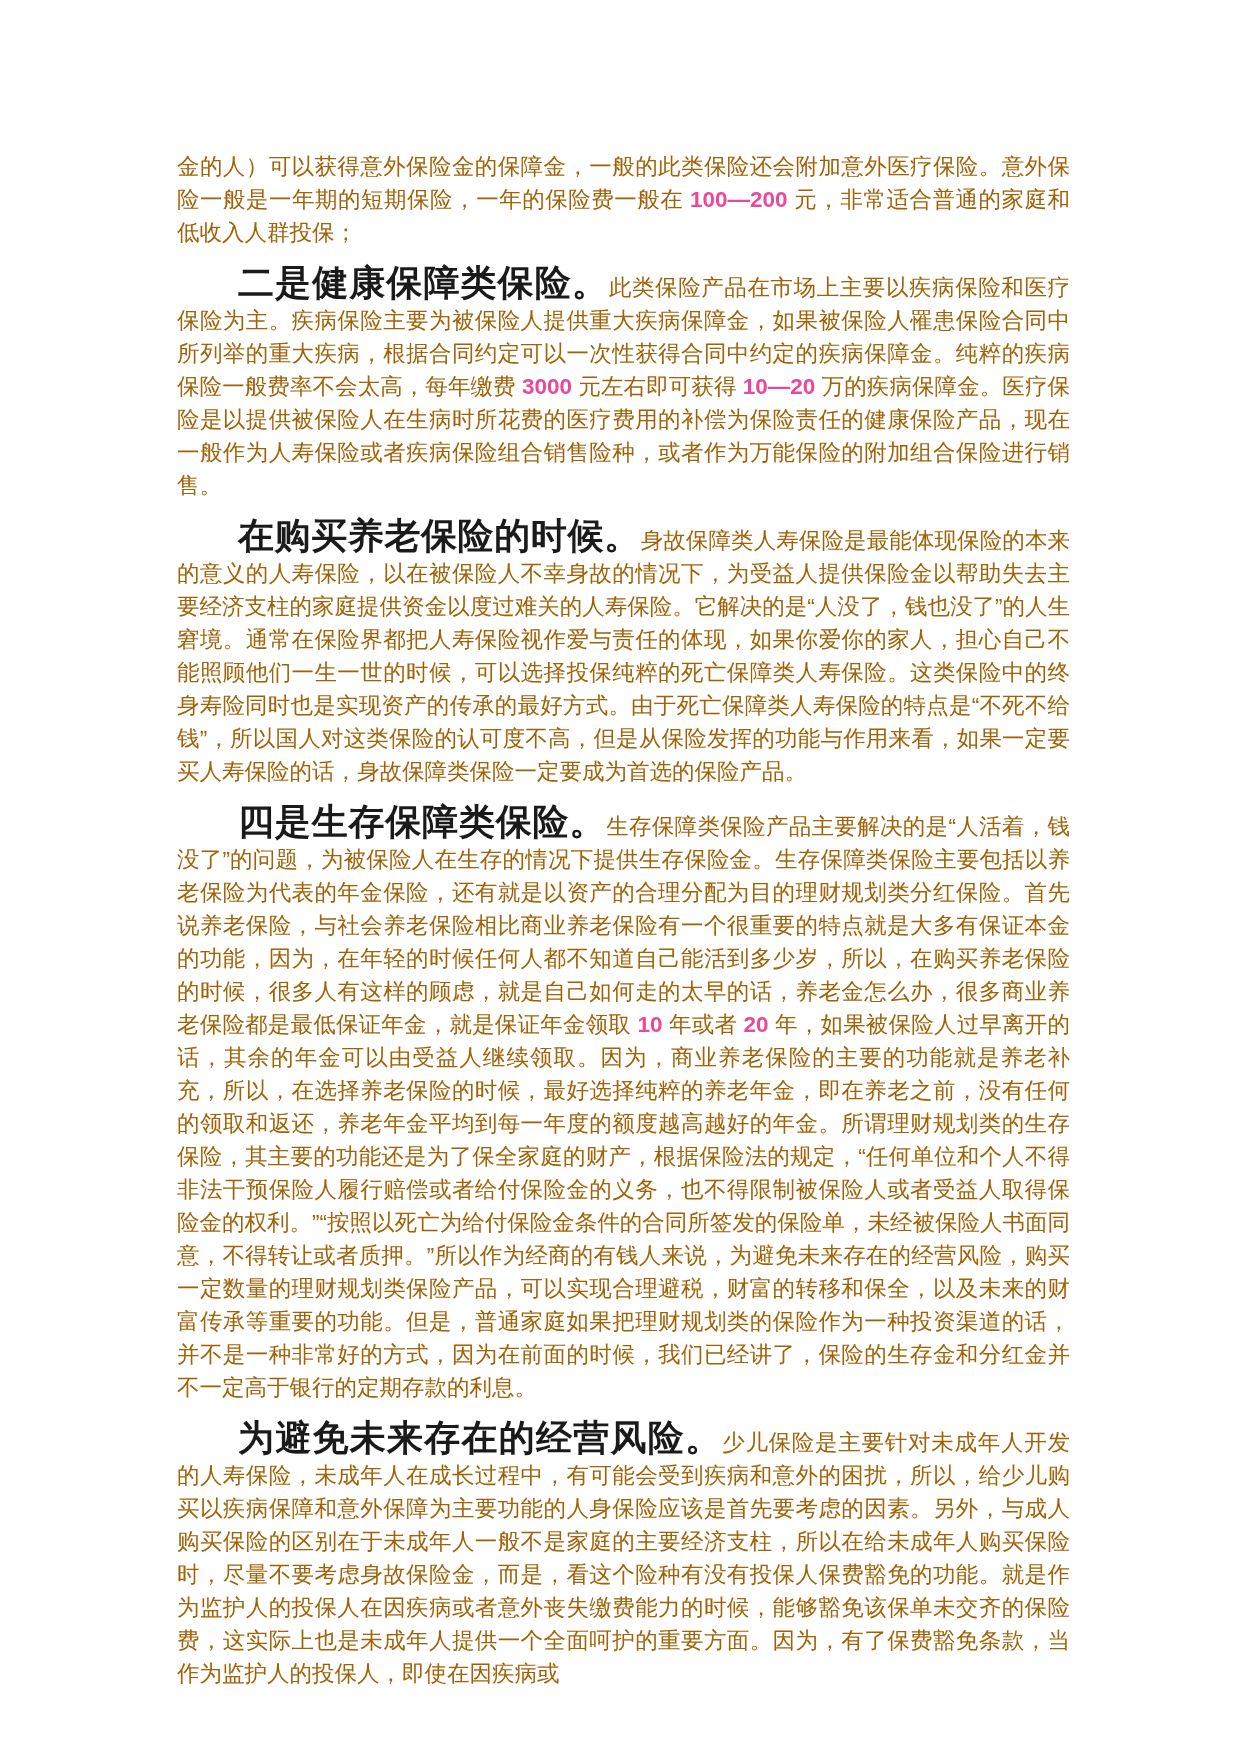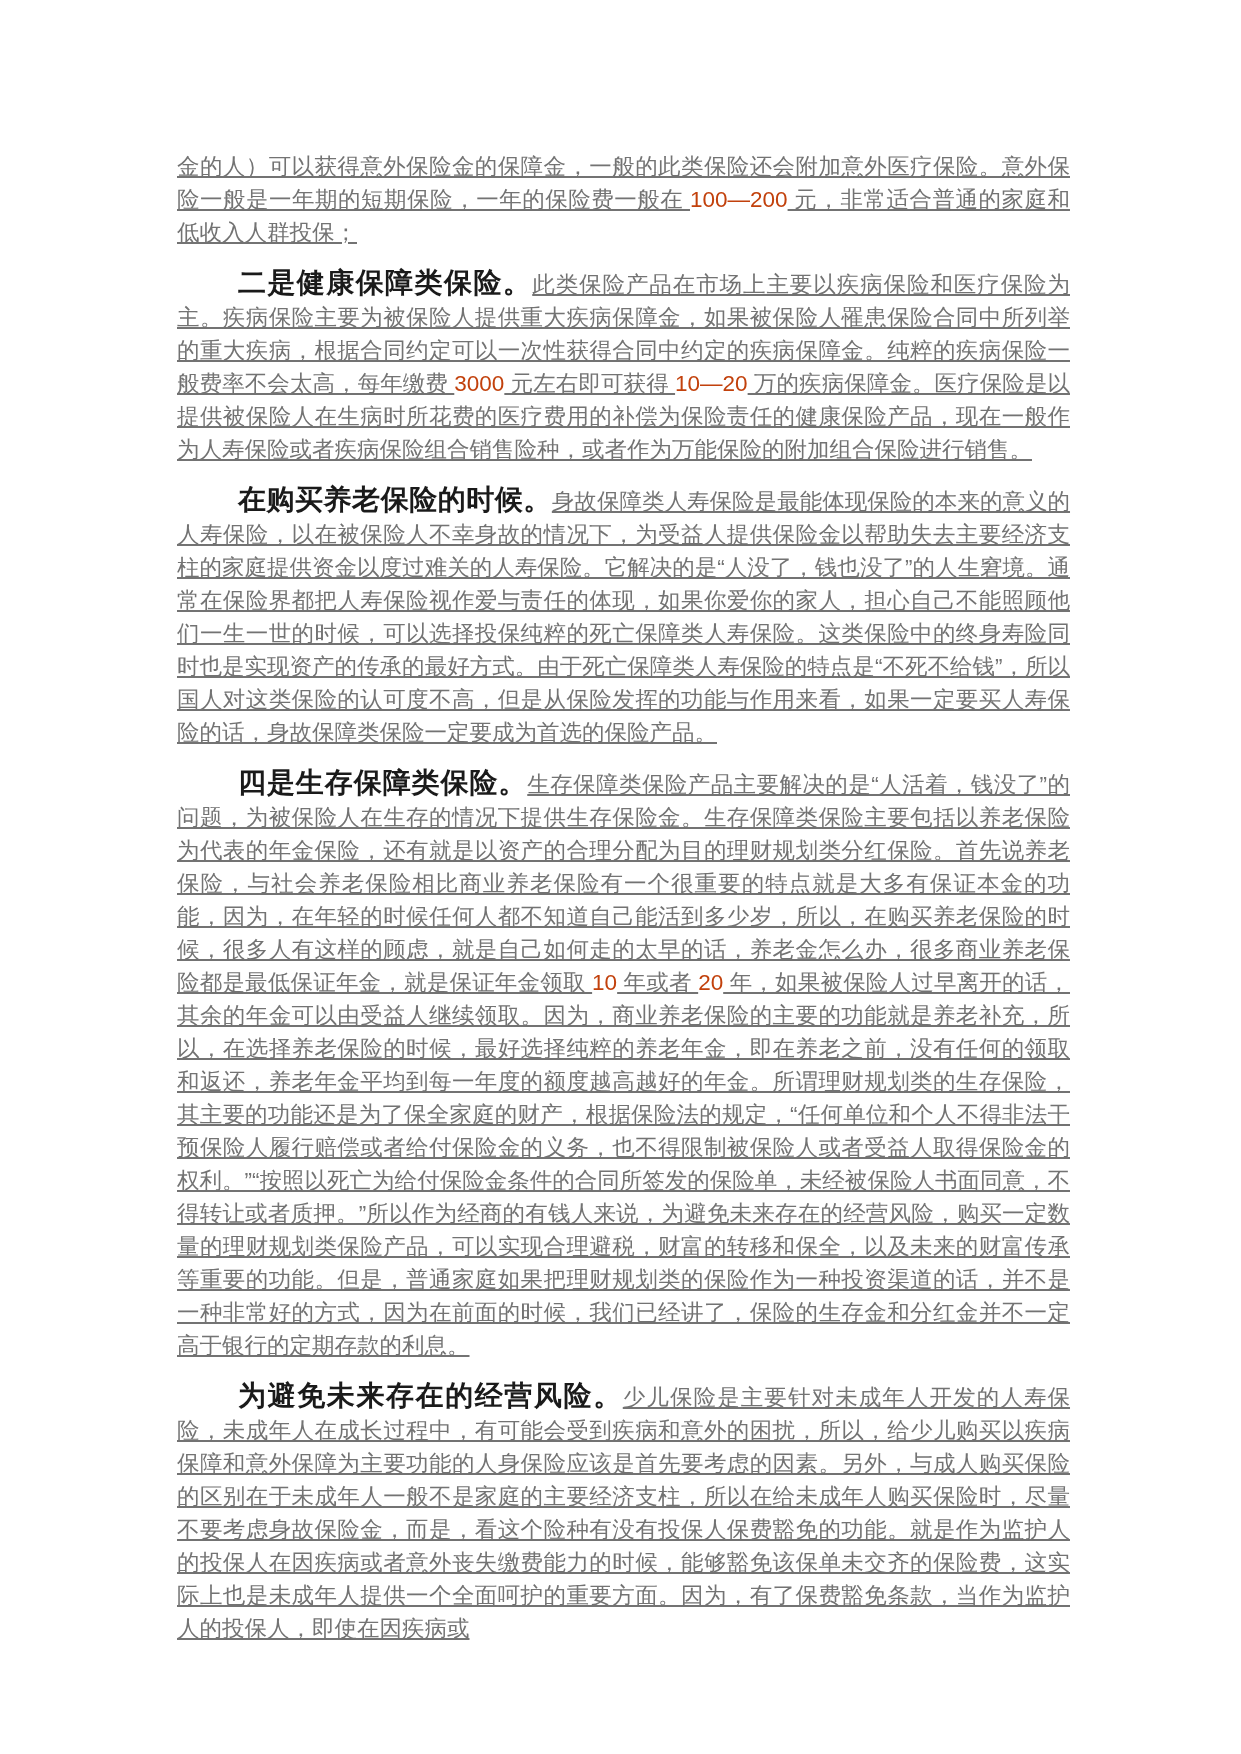--- a/index.html
+++ b/index.html
@@ -34,33 +34,32 @@
   }
   p.para {
     margin: 0 0 17px 0;
     padding: 0;
   }
   p.para.indent {
     text-indent: 61px;
   }
   span.normal {
     font-weight: 400;
-    color: #737373;
-    text-decoration: underline;
+    color: #a16207;
   }
   span.head {
     font-weight: 700;
-    font-size: 28px;
+    font-size: 36px;
     line-height: 33px;
     color: #1a1a1a;
     letter-spacing: 0.5px;
   }
   span.num {
-    font-weight: 400;
-    color: #c2410c;
+    font-weight: 700;
+    color: #ec4899;
   }
 </style>
 </head>
 <body>
 
 <div class="page">
   <div class="doc-body">
       <p class="para"><span class="normal">金的人）可以获得意外保险金的保障金，一般的此类保险还会附加意外医疗保险。意外保险一般是一年期的短期保险，一年的保险费一般在 </span><span class="num">100—200</span><span class="normal"> 元，非常适合普通的家庭和低收入人群投保；</span></p>
       <p class="para indent"><span class="head">二是健康保障类保险。</span><span class="normal">此类保险产品在市场上主要以疾病保险和医疗保险为主。疾病保险主要为被保险人提供重大疾病保障金，如果被保险人罹患保险合同中所列举的重大疾病，根据合同约定可以一次性获得合同中约定的疾病保障金。纯粹的疾病保险一般费率不会太高，每年缴费 </span><span class="num">3000</span><span class="normal"> 元左右即可获得 </span><span class="num">10—20</span><span class="normal"> 万的疾病保障金。医疗保险是以提供被保险人在生病时所花费的医疗费用的补偿为保险责任的健康保险产品，现在一般作为人寿保险或者疾病保险组合销售险种，或者作为万能保险的附加组合保险进行销售。</span></p>
       <p class="para indent"><span class="head">在购买养老保险的时候。</span><span class="normal">身故保障类人寿保险是最能体现保险的本来的意义的人寿保险，以在被保险人不幸身故的情况下，为受益人提供保险金以帮助失去主要经济支柱的家庭提供资金以度过难关的人寿保险。它解决的是“人没了，钱也没了”的人生窘境。通常在保险界都把人寿保险视作爱与责任的体现，如果你爱你的家人，担心自己不能照顾他们一生一世的时候，可以选择投保纯粹的死亡保障类人寿保险。这类保险中的终身寿险同时也是实现资产的传承的最好方式。由于死亡保障类人寿保险的特点是“不死不给钱”，所以国人对这类保险的认可度不高，但是从保险发挥的功能与作用来看，如果一定要买人寿保险的话，身故保障类保险一定要成为首选的保险产品。</span></p>

